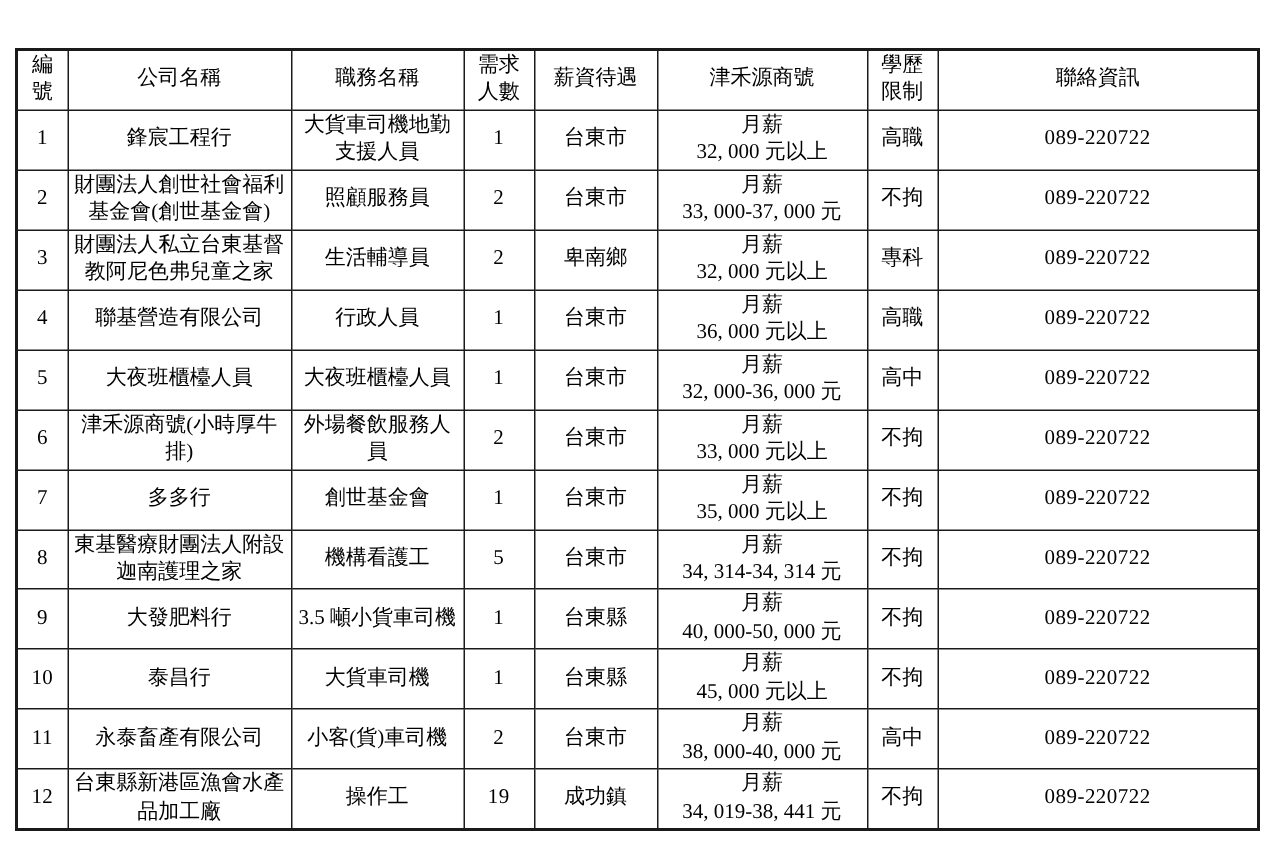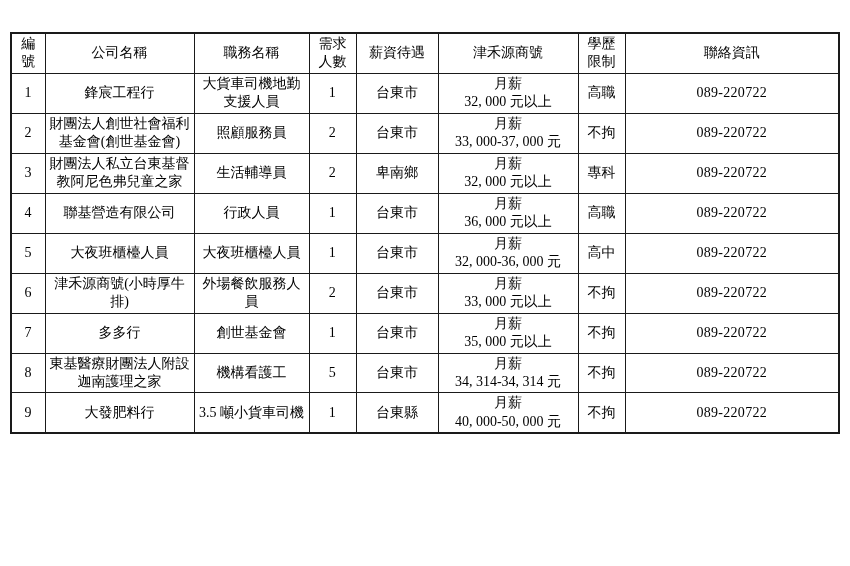--- a/index.html
+++ b/index.html
@@ -164,15 +164,48 @@
         <td class="num">9</td>
         <td>大發肥料行</td>
         <td>3.5 噸小貨車司機</td>
         <td class="num">1</td>
         <td>台東縣</td>
         <td>月薪
 40, 000-50, 000 元</td>
         <td>不拘</td>
         <td class="num">089-220722</td>
       </tr>
+      <tr>
+        <td class="num">10</td>
+        <td>泰昌行</td>
+        <td>大貨車司機</td>
+        <td class="num">1</td>
+        <td>台東縣</td>
+        <td>月薪
+45, 000 元以上</td>
+        <td>不拘</td>
+        <td class="num">089-220722</td>
+      </tr>
+      <tr>
+        <td class="num">11</td>
+        <td>永泰畜產有限公司</td>
+        <td>小客(貨)車司機</td>
+        <td class="num">2</td>
+        <td>台東市</td>
+        <td>月薪
+38, 000-40, 000 元</td>
+        <td>高中</td>
+        <td class="num">089-220722</td>
+      </tr>
+      <tr>
+        <td class="num">12</td>
+        <td>台東縣新港區漁會水產品加工廠</td>
+        <td>操作工</td>
+        <td class="num">19</td>
+        <td>成功鎮</td>
+        <td>月薪
+34, 019-38, 441 元</td>
+        <td>不拘</td>
+        <td class="num">089-220722</td>
+      </tr>
     </tbody>
   </table>
 </div>
 
 </body></html>

